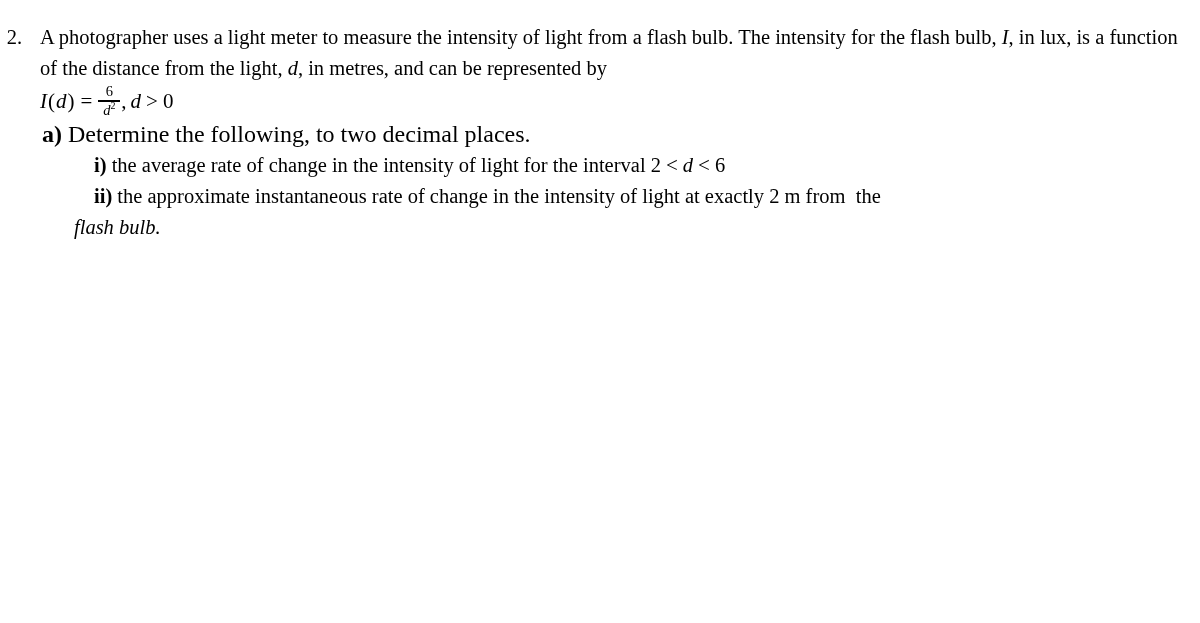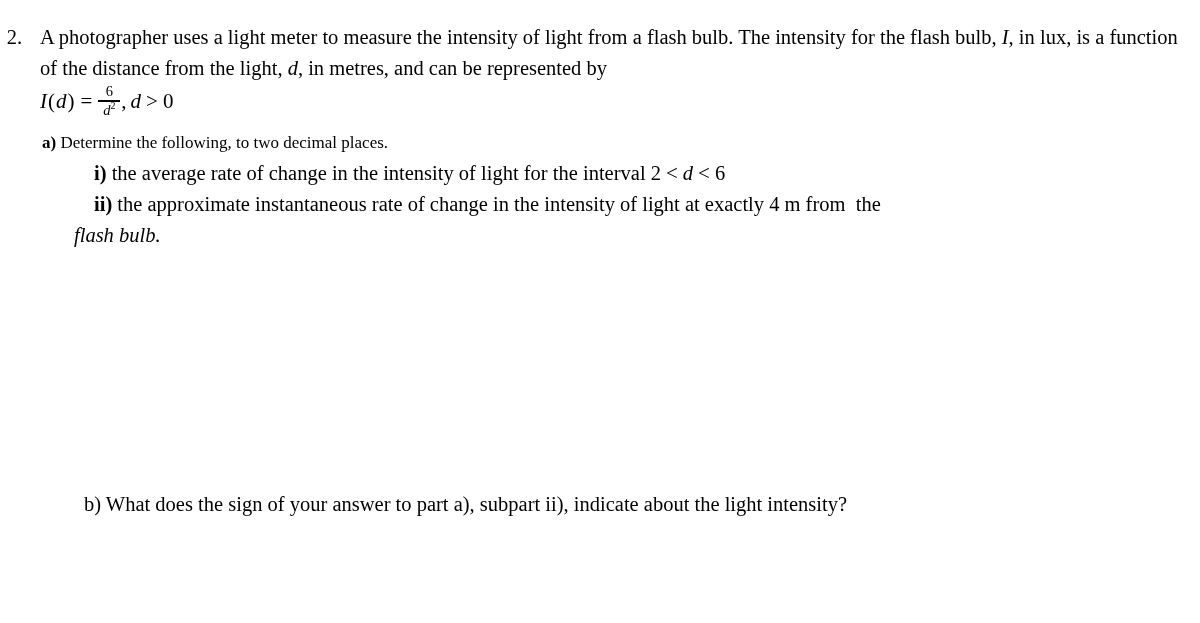--- a/index.html
+++ b/index.html
@@ -117,22 +117,21 @@
 
   .frac .den sup {
     font-size: 10px;
     font-style: normal;
     vertical-align: super;
     line-height: 0;
   }
 
   
   .part-a {
-    margin-top: 8px;
-    font-size: 17px;
+    font-size: 24px;
     line-height: 31px;
     padding-left: 2px;
   }
 
   .part-label-bold {
     font-weight: bold;
   }
 
   .subitems {
     padding-left: 34px;
@@ -180,25 +179,24 @@
         <div class="equation">
           <span class="math-var">I</span><span class="math-op" style="padding:0 1px;">(</span><span class="math-var">d</span><span class="math-op" style="padding:0 1px;">)</span><span class="math-op">=</span><span class="frac"><span class="num">6</span><span class="bar"></span><span class="den"><span>d</span><sup>2</sup></span></span><span class="math-op" style="padding:0 4px 0 0;">,</span><span class="math-var">d</span><span class="math-op">&gt;</span><span class="math-op" style="padding:0;">0</span>
         </div>
 
         <div class="part-a"><span class="part-label-bold">a)</span><span> Determine the following, to two decimal places.</span></div>
 
         <div class="subitems">
 
           <div class="subitem"><span class="part-label-bold">i)</span><span> the average rate of change in the intensity of light for the interval </span><span>2</span><span class="math-op">&lt;</span><span class="it">d</span><span class="math-op">&lt;</span><span>6</span></div>
 
-          <div class="subitem"><span class="part-label-bold">ii)</span><span> the approximate instantaneous rate of change in the intensity of light at exactly 4 m from  the</span></div>
+          <div class="subitem"><span class="part-label-bold">ii)</span><span> the approximate instantaneous rate of change in the intensity of light at exactly 2 m from  the</span></div>
 
         </div>
 
         <div class="subitem-cont">flash bulb.</div>
 
       </div>
     </div>
   </div>
 
-  <div class="part-b"><span>b)</span><span> What does the sign of your answer to part a), subpart ii), indicate about the light intensity?</span></div>
 
 </div>
 
 </body></html>

